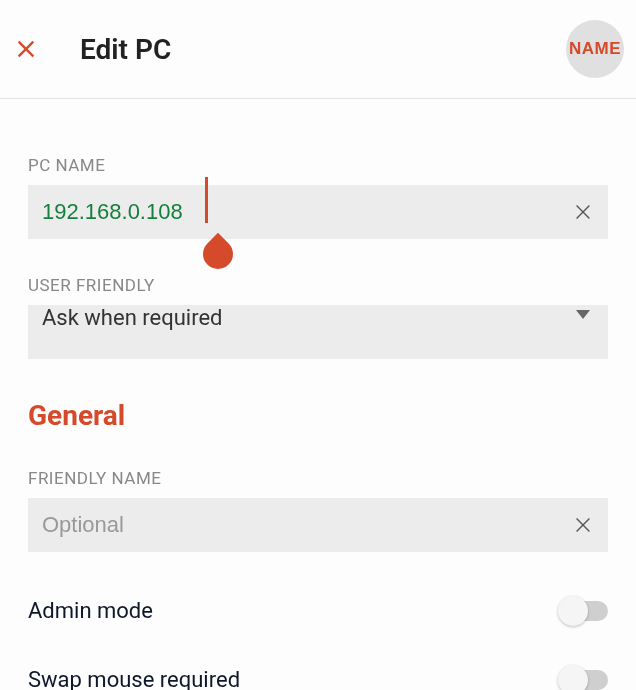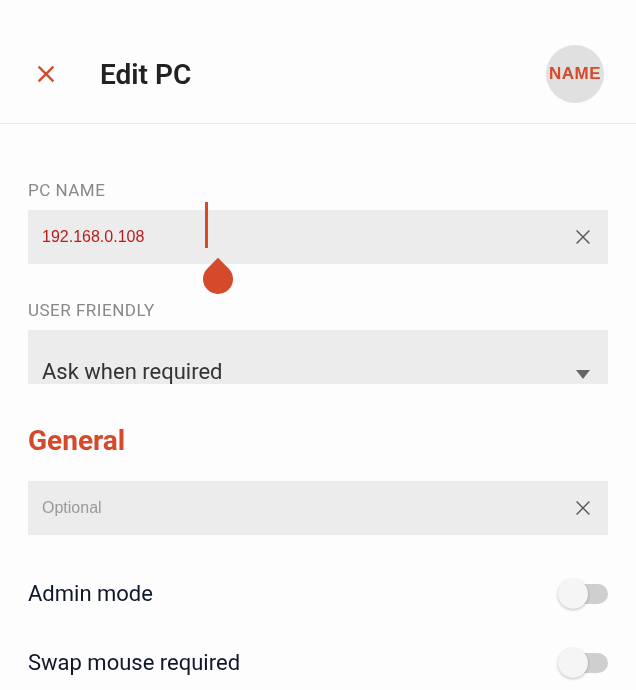--- a/index.html
+++ b/index.html
@@ -10,23 +10,22 @@
     body {
       font-family: -apple-system, BlinkMacSystemFont, "Segoe UI", Roboto, Arial, sans-serif;
       background: #fdfdfd;
       width: 636px;
       height: 690px;
       overflow: hidden;
     }
     .header {
       display: flex;
       align-items: center;
-      padding: 20px 32px;
+      padding: 20px 12px;
       border-bottom: 1px solid #e5e5e5;
-      margin-top: 25px;
     }
     .close-icon {
       color: #d44a2a;
       cursor: pointer;
       display: flex;
       align-items: center;
       justify-content: center;
       width: 28px;
       height: 28px;
     }
@@ -69,22 +68,22 @@
       display: flex;
       align-items: center;
       height: 54px;
       padding: 0 14px;
       margin-bottom: 24px;
     }
     .text-input {
       flex: 1;
       border: none;
       background: transparent;
-      font-size: 16px;
-      color: #b91c1c;
+      font-size: 22px;
+      color: #15803d;
       outline: none;
     }
     .text-input::placeholder {
       color: #999;
     }
     .clear-x {
       color: #555;
       cursor: pointer;
       display: flex;
       align-items: center;
@@ -104,21 +103,21 @@
       left: 175px;
       width: 30px;
       height: 30px;
       background: #d44a2a;
       border-radius: 0 50% 50% 50%;
       transform: rotate(45deg);
     }
     .dropdown-wrapper {
       background: #ececec;
       display: flex;
-      align-items: flex-end;
+      align-items: flex-start;
       height: 54px;
       padding: 0 18px 0 14px;
       margin-bottom: 40px;
       cursor: pointer;
     }
     .dropdown-value {
       flex: 1;
       font-size: 22px;
       color: #333;
     }
@@ -212,20 +211,21 @@
     <div class="dropdown-value">Ask when required</div>
     <div class="dropdown-caret">
       <svg viewBox="0 0 14 10" fill="currentColor">
         <polygon points="0,0 14,0 7,9"></polygon>
       </svg>
     </div>
   </div>
 
   <div class="section-title">General</div>
 
+  <div class="field-label">FRIENDLY NAME</div>
   <div class="input-wrapper">
     <input type="text" class="text-input" placeholder="Optional" style="">
     <div class="clear-x">
       <svg viewBox="0 0 24 24" fill="none" stroke="currentColor">
         <line x1="5" y1="5" x2="19" y2="19"></line>
         <line x1="19" y1="5" x2="5" y2="19"></line>
       </svg>
     </div>
   </div>
 

